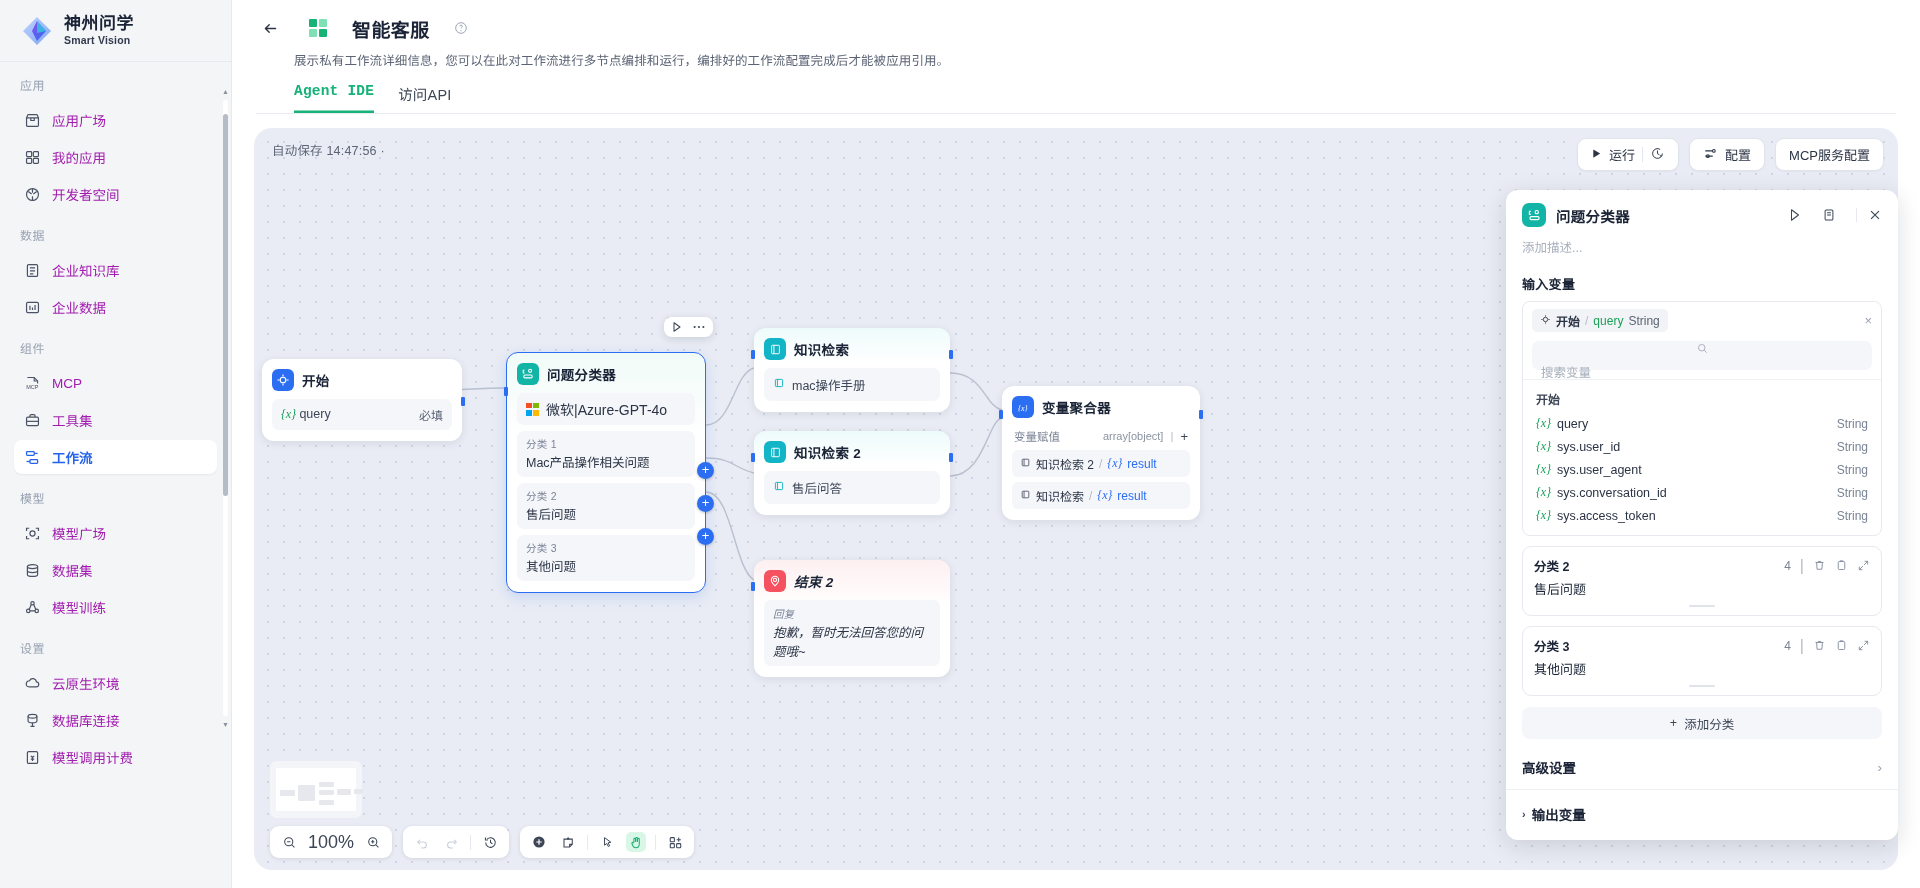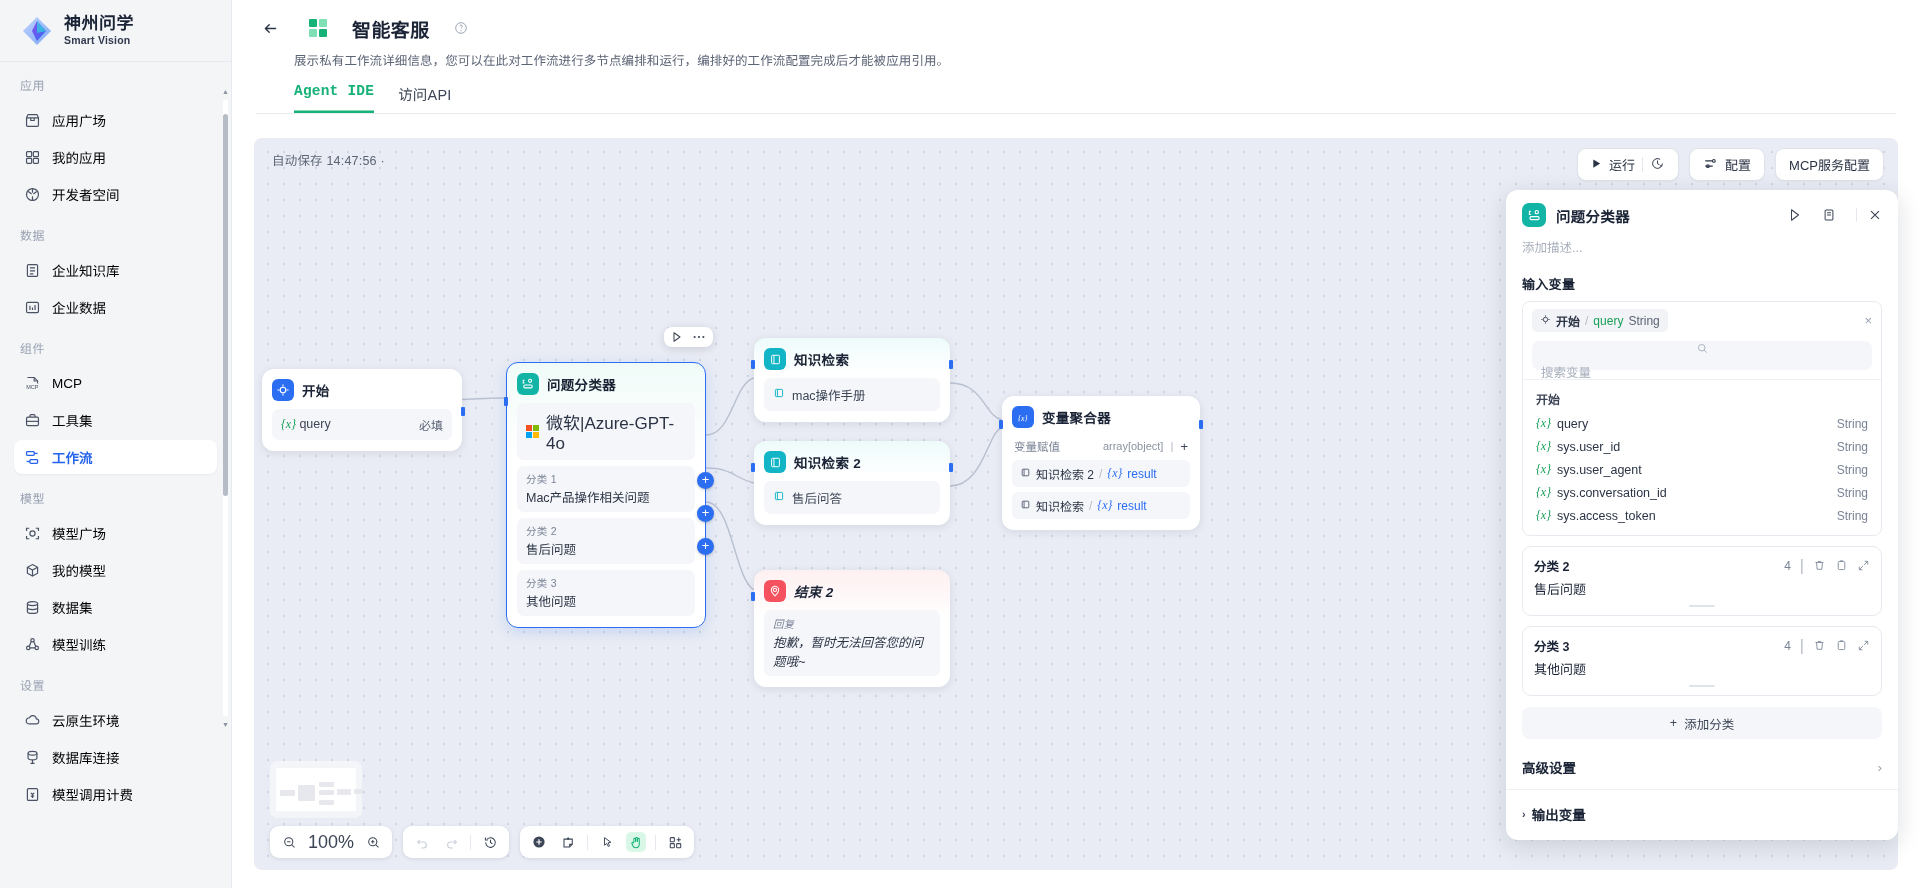--- a/index.html
+++ b/index.html
@@ -28,21 +28,21 @@
   .brand-en { font-size: 10.5px; font-weight: 700; color: #30394d; letter-spacing: .2px; line-height: 1.2; }
 
   .nav { flex: 1; overflow: hidden; padding: 14px 0 0 0; position: relative; }
   .nav-group-label {
     font-size: 12px; color: #9aa3b2; padding: 12px 20px 7px 20px; letter-spacing: .5px;
   }
   .nav-group:first-child > .nav-group-label { padding-top: 0; }
   .nav-item {
     display: flex; align-items: center; gap: 11px; height: 34px;
     margin: 3px 14px; padding: 0 9px; border-radius: 8px; cursor: pointer;
-    color: #000000; font-size: 13.5px;
+    color: #a21caf; font-size: 13.5px;
   }
   .nav-item.active { background: #ffffff; color: #2563eb; font-weight: 700; box-shadow: 0 1px 2px rgba(16,24,40,.06); }
   .nav-item .ico { width: 18px; height: 18px; flex: 0 0 18px; display: flex; align-items: center; justify-content: center; }
   .nav-item svg { display: block; }
   .sb-scroll {
     position: absolute; right: 2px; top: 26px; width: 7px; height: 640px;
   }
   .sb-track { position:absolute; left:1px; top:12px; width:5px; height: 616px; background:#ffffff; border-radius: 3px;}
   .sb-thumb {
     position: absolute; left: 1px; top: 26px; width: 5px; height: 382px;
@@ -62,21 +62,21 @@
   .page-title { font-size: 19px; font-weight: 700; color: #1b2436; letter-spacing: .4px; }
   .help-ico { color: #9aa3b2; display: flex; align-items: center; cursor: pointer; }
   .page-sub { font-size: 12.5px; color: #5b6475; margin: 8px 0 0 38px; letter-spacing: .1px; }
 
   .tabs { display: flex; gap: 24px; margin: 14px 0 0 38px; }
   .tab { font-size: 14.5px; color: #3d4656; padding-bottom: 9px; cursor: pointer; letter-spacing:.2px;}
   .tab.active { color: #16b277; font-weight: 700; box-shadow: inset 0 -2.5px 0 0 #16b277; font-family: Liberation Mono, monospace; }
   .tabs-rule { height: 1px; background: #e8ebf0; margin: 0 24px; }
 
   
-  .canvas-wrap { flex: 1; margin: 24px 22px 18px 22px; position: relative; border-radius: 8px; overflow: hidden;
+  .canvas-wrap { flex: 1; margin: 14px 22px 18px 22px; position: relative; border-radius: 18px; overflow: hidden;
     background-color: #e9ecf4;
     background-image: radial-gradient(#ced4e2 1.1px, transparent 1.1px);
     background-size: 16px 16px; background-position: 6px 6px;
   }
   .autosave { position: absolute; left: 18px; top: 12px; font-size: 12.5px; color: #5b6475; letter-spacing:.2px; }
 
   .top-actions { position: absolute; right: 14px; top: 10px; display: flex; gap: 10px; align-items: center; }
   .btn {
     background: #fff; border: 1px solid #dfe3ea; border-radius: 9px; height: 33px;
     display: flex; align-items: center; gap: 7px; padding: 0 13px; font-size: 13px;
@@ -98,21 +98,21 @@
     background: #f4f6fa; border-radius: 7px; padding: 7px 9px; display: flex;
     align-items: center; justify-content: space-between; margin-top: 6px; font-size: 12.5px; color: #3d4656;
   }
   .var-x { color: #18a058; font-size: 12px; font-style: italic; font-family: "Liberation Serif", serif; }
   .req { color: #5b6475; font-size: 12px; }
   .cls-row { background: #f4f6fa; border-radius: 7px; padding: 5px 9px 6px 9px; margin-top: 6px; }
   .cls-label { font-size: 10.5px; color: #7a8496; letter-spacing:.3px; }
   .cls-val { font-size: 12.5px; color: #2b3445; margin-top: 1px; }
   .model-chip {
     background: #f4f6fa; border-radius: 7px; padding: 6px 9px; display: flex;
-    align-items: center; gap: 7px; font-size: 17px; color: #2b3445;
+    align-items: center; gap: 7px; font-size: 14px; color: #2b3445;
   }
   .ms-logo { width: 13px; height: 13px; display: grid; grid-template-columns: 1fr 1fr; grid-gap: 1.5px; flex: 0 0 13px; }
   .ms-logo i { display: block; }
   .plus-dot {
     position: absolute; width: 17px; height: 17px; border-radius: 50%; background: #2c6ef2;
     color: #fff; font-size: 13px; line-height: 16px; text-align: center; cursor: pointer;
     box-shadow: 0 1px 3px rgba(16,24,40,.25);
   }
   .node-hover-tools {
     position: absolute; background: #fff; border-radius: 8px; padding: 3px 7px;
@@ -331,31 +331,20 @@
         <div class="nav-item">
           <span class="ico">
               <svg width="17" height="17" viewBox="0 0 20 20">
                 <g fill="none" stroke="#4a5365" stroke-width="1.4">
                   <path d="M3 7V3.8h3.2M17 7V3.8h-3.2M3 13v3.2h3.2M17 13v3.2h-3.2"></path>
                   <circle cx="10" cy="10" r="3"></circle>
                 </g>
               </svg>
             </span>
           <span>模型广场</span>
-        </div>
-        <div class="nav-item">
-          <span class="ico">
-              <svg width="17" height="17" viewBox="0 0 20 20">
-                <g fill="none" stroke="#4a5365" stroke-width="1.4">
-                  <path d="M10 3l6 3.2v7L10 16.5 4 13.2v-7z"></path>
-                  <path d="M4 6.2l6 3.3 6-3.3M10 9.5v7"></path>
-                </g>
-              </svg>
-            </span>
-          <span>我的模型</span>
         </div>
         <div class="nav-item">
           <span class="ico">
               <svg width="17" height="17" viewBox="0 0 20 20">
                 <g fill="none" stroke="#4a5365" stroke-width="1.4">
                   <ellipse cx="10" cy="5.4" rx="6" ry="2.4"></ellipse>
                   <path d="M4 5.4v9.2c0 1.3 2.7 2.4 6 2.4s6-1.1 6-2.4V5.4"></path>
                   <path d="M4 10c0 1.3 2.7 2.4 6 2.4s6-1.1 6-2.4"></path>
                 </g>
               </svg>

